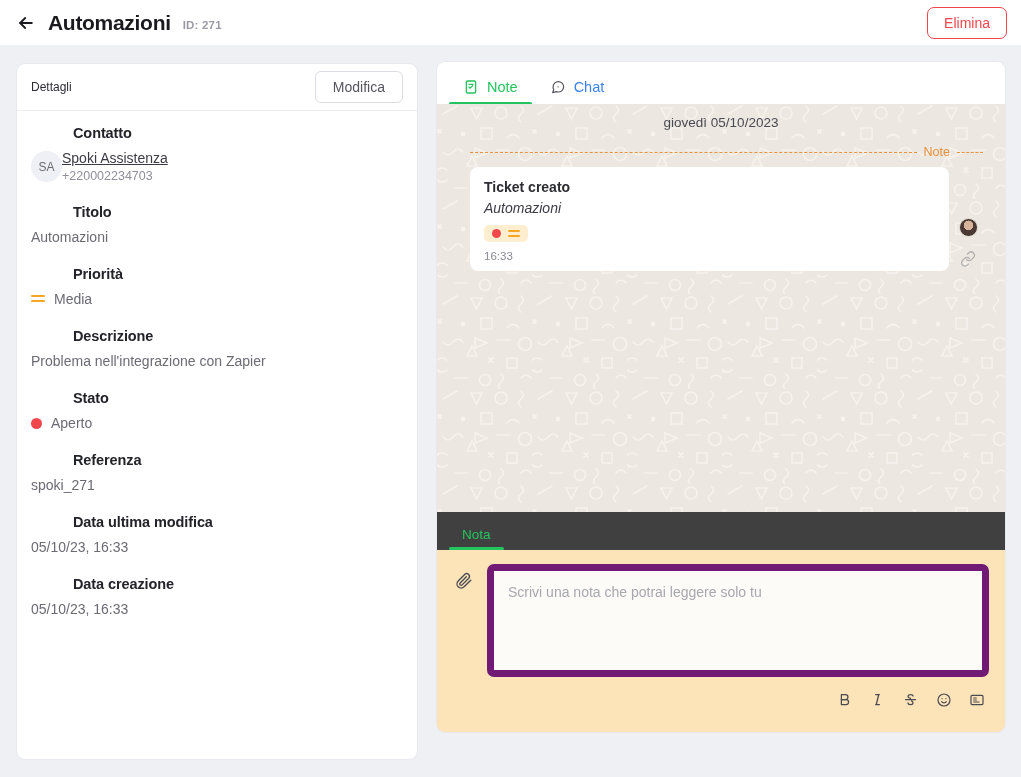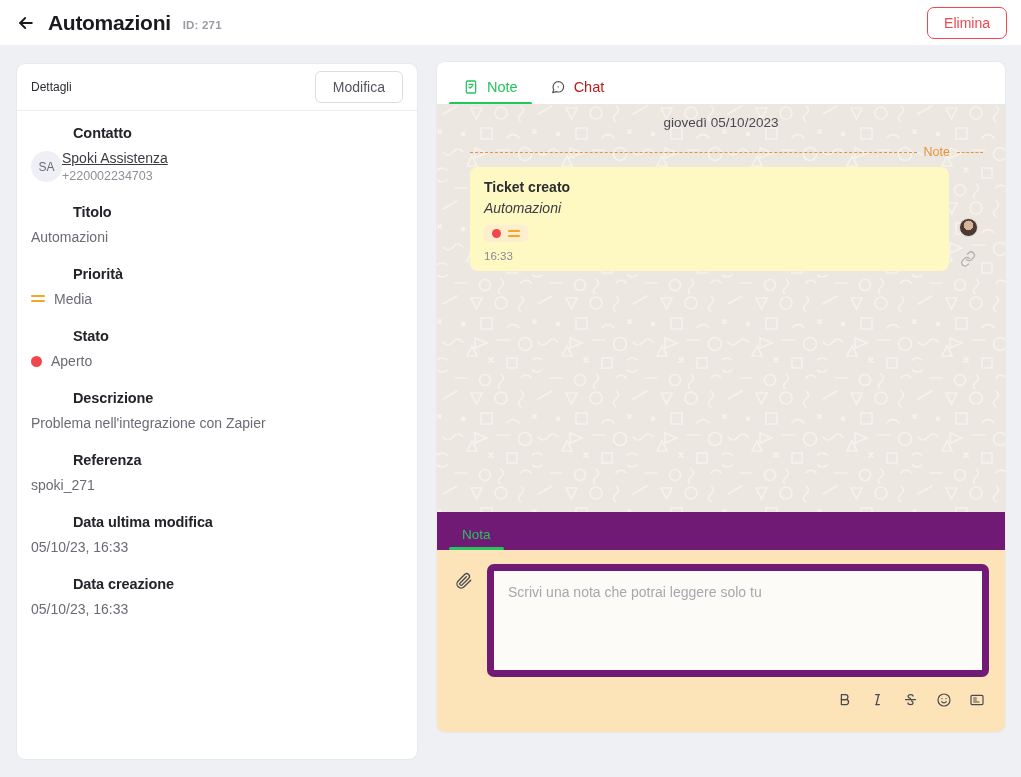--- a/index.html
+++ b/index.html
@@ -104,21 +104,21 @@
   }
   .tabs-card {
     background: #fff; border-radius: 9px 9px 0 0;
     border: 1px solid #e8e9ee; border-bottom: none;
     height: 43px; display: flex; align-items: flex-end;
     padding-left: 12px; gap: 4px;
   }
   .tab {
     display: flex; align-items: center; gap: 8px;
     padding: 0 14px 9px 14px; cursor: pointer;
-    font-size: 14.5px; color: #b91c1c; position: relative;
+    font-size: 14.5px; color: #3b82f6; position: relative;
   }
   .tab.active { color: #22c55e; }
   .tab.active::after {
     content: ""; position: absolute; left: 0; right: 0; bottom: -1px;
     height: 3px; background: #22c55e; border-radius: 2px;
   }
 
   
   .msg-area {
     position: relative; height: 408px; overflow: hidden;
@@ -142,21 +142,21 @@
   .note-sep .sep-label { font-size: 12.5px; color: #e8923c; }
   .note-sep .dash-short {
     width: 26px; height: 0; border-top: 1.6px dashed #e8923c; flex: 0 0 auto;
   }
   .bubble-row {
     position: relative; z-index: 2;
     margin: 8px 22px 0 33px; display: flex; align-items: flex-end;
   }
   .bubble {
     flex: 1 1 auto;
-    background: #fef9c3; border-radius: 8px;
+    background: #ffffff; border-radius: 8px;
     padding: 12px 14px 9px 14px;
   }
   .bubble-title { font-size: 14px; font-weight: 700; color: #2c2c33; }
   .bubble-sub { font-size: 14px; font-style: italic; color: #3c3c44; margin-top: 5px; }
   .bubble-badge {
     display: inline-flex; align-items: center; gap: 7px;
     background: #fdeecf; border-radius: 5px;
     padding: 4px 8px; margin-top: 9px;
   }
   .badge-dot { width: 9px; height: 9px; border-radius: 50%; background: #f2464d; }
@@ -175,21 +175,21 @@
   }
   .author-avatar {
     width: 19px; height: 19px; border-radius: 50%;
     background: radial-gradient(circle at 50% 38%, #d8b49a 0 36%, #4a3a33 37% 100%);
     border: 1px solid #ddd6cd; overflow: hidden; flex: 0 0 auto;
   }
   .link-icon { cursor: pointer; opacity: .45; }
 
   
   .composer-tabbar {
-    background: #701a75; height: 38px;
+    background: #404040; height: 38px;
     border-left: 1px solid #e8e9ee; border-right: 1px solid #e8e9ee;
     display: flex; align-items: flex-end; padding-left: 12px;
   }
   .composer-tab {
     font-size: 13.5px; color: #22c55e; padding: 0 13px 8px 13px;
     position: relative; cursor: pointer;
   }
   .composer-tab::after {
     content: ""; position: absolute; left: 0; right: 0; bottom: 0;
     height: 3px; background: #22c55e; border-radius: 2px;
@@ -269,30 +269,30 @@
 
       <div class="field">
         <div class="field-label">Priorità</div>
         <div class="value-with-icon">
           <span class="prio-icon"></span>
           <span class="field-value">Media</span>
         </div>
       </div>
 
       <div class="field">
+        <div class="field-label">Descrizione</div>
+        <div class="field-value">Problema nell'integrazione con Zapier</div>
+      </div>
+
+      <div class="field">
         <div class="field-label">Stato</div>
         <div class="value-with-icon">
           <span class="status-dot"></span>
           <span class="field-value">Aperto</span>
         </div>
-      </div>
-
-      <div class="field">
-        <div class="field-label">Descrizione</div>
-        <div class="field-value">Problema nell'integrazione con Zapier</div>
       </div>
 
       <div class="field">
         <div class="field-label">Referenza</div>
         <div class="field-value">spoki_271</div>
       </div>
 
       <div class="field">
         <div class="field-label">Data ultima modifica</div>
         <div class="field-value">05/10/23, 16:33</div>

